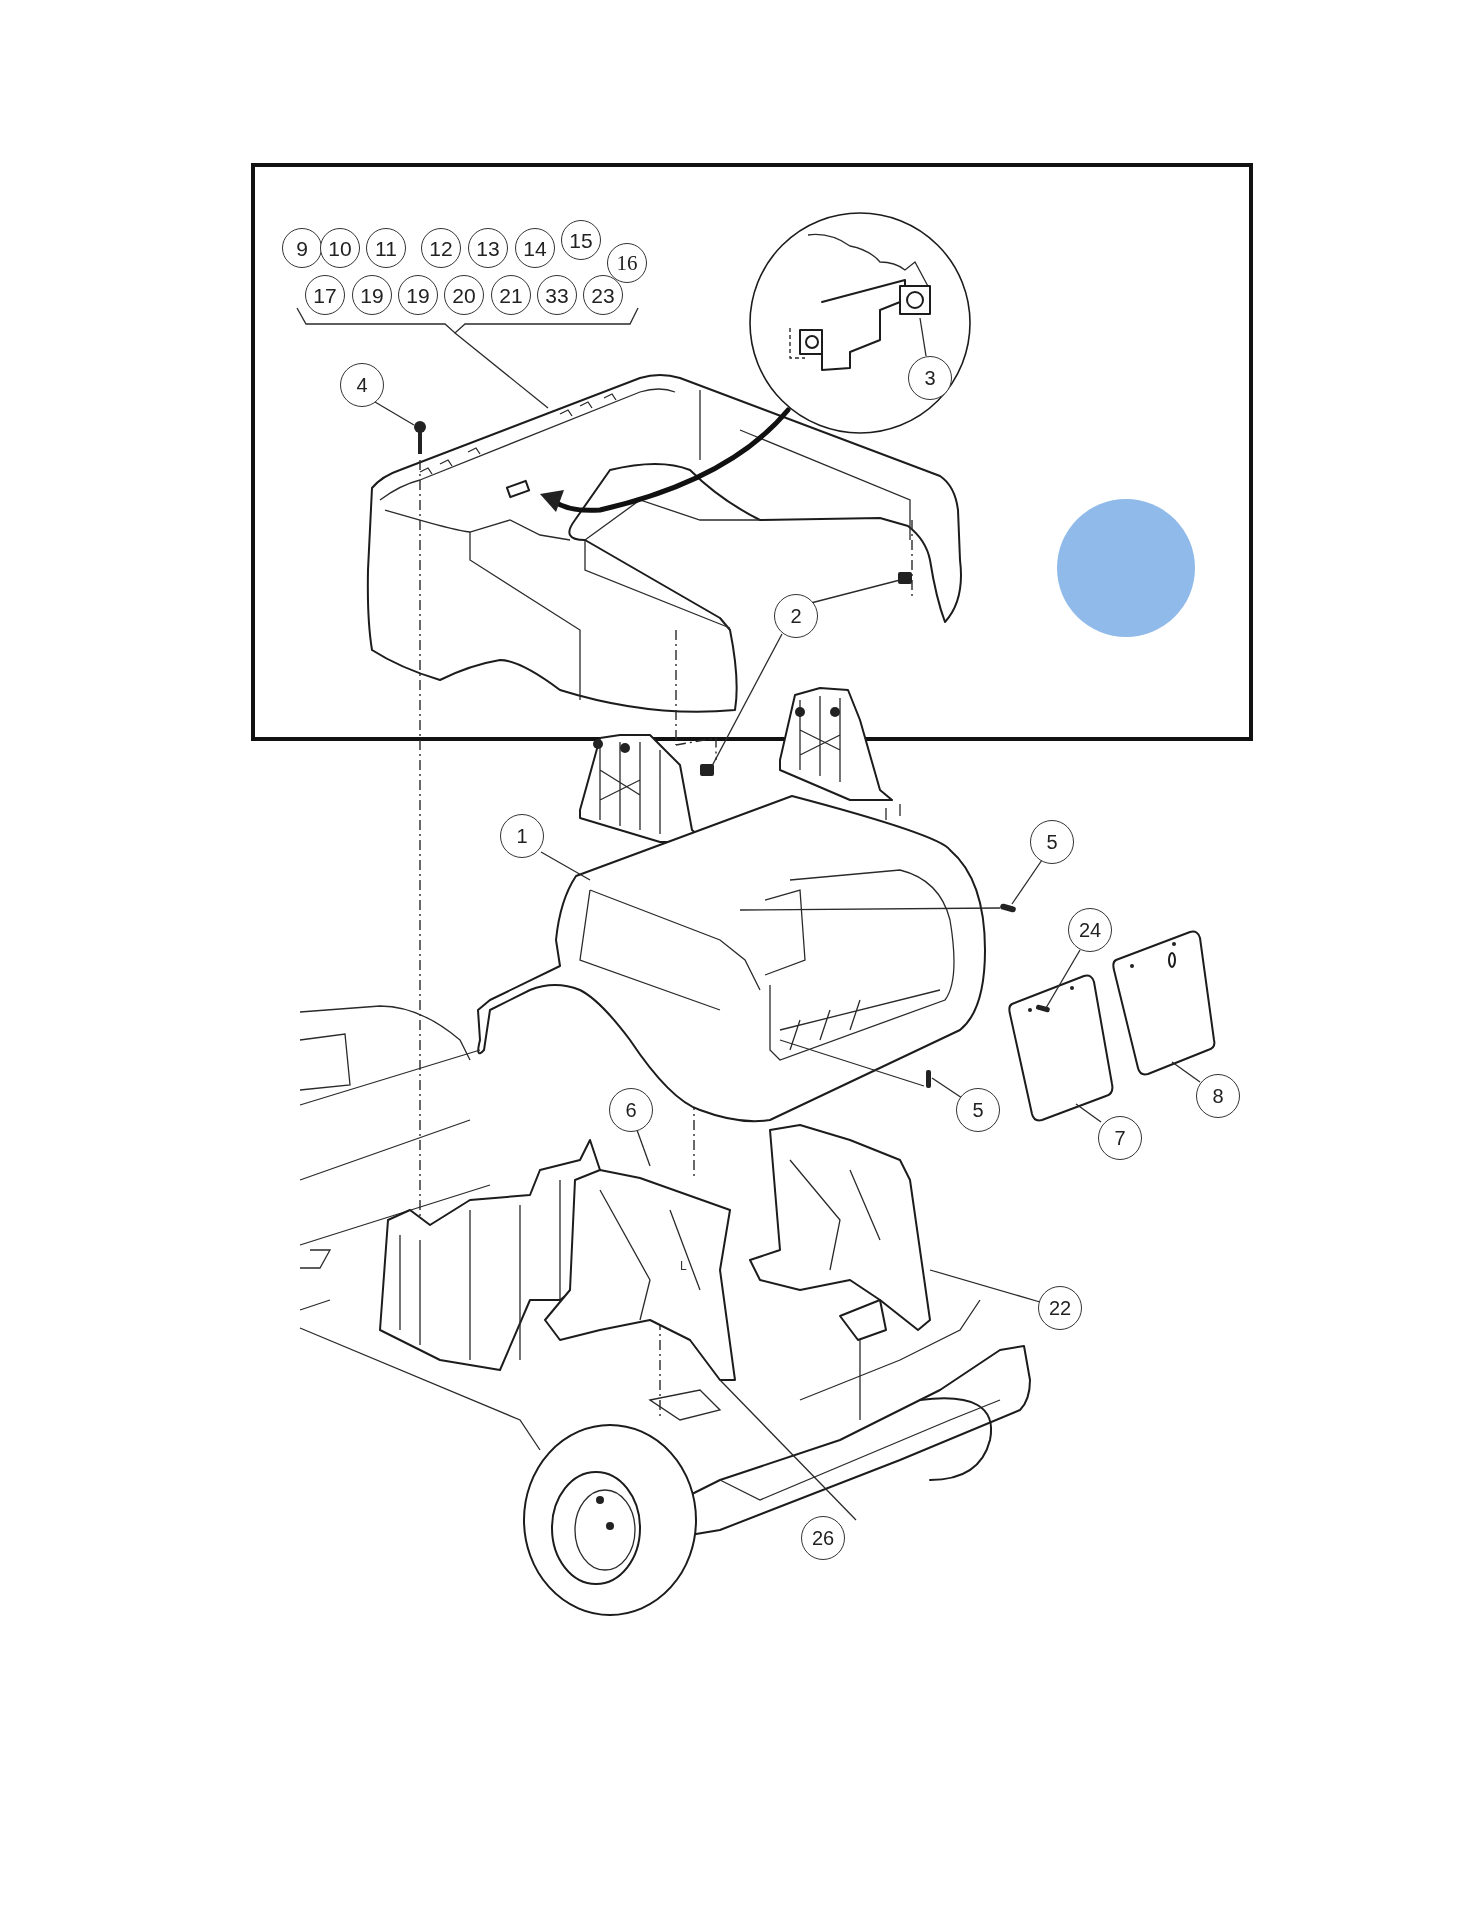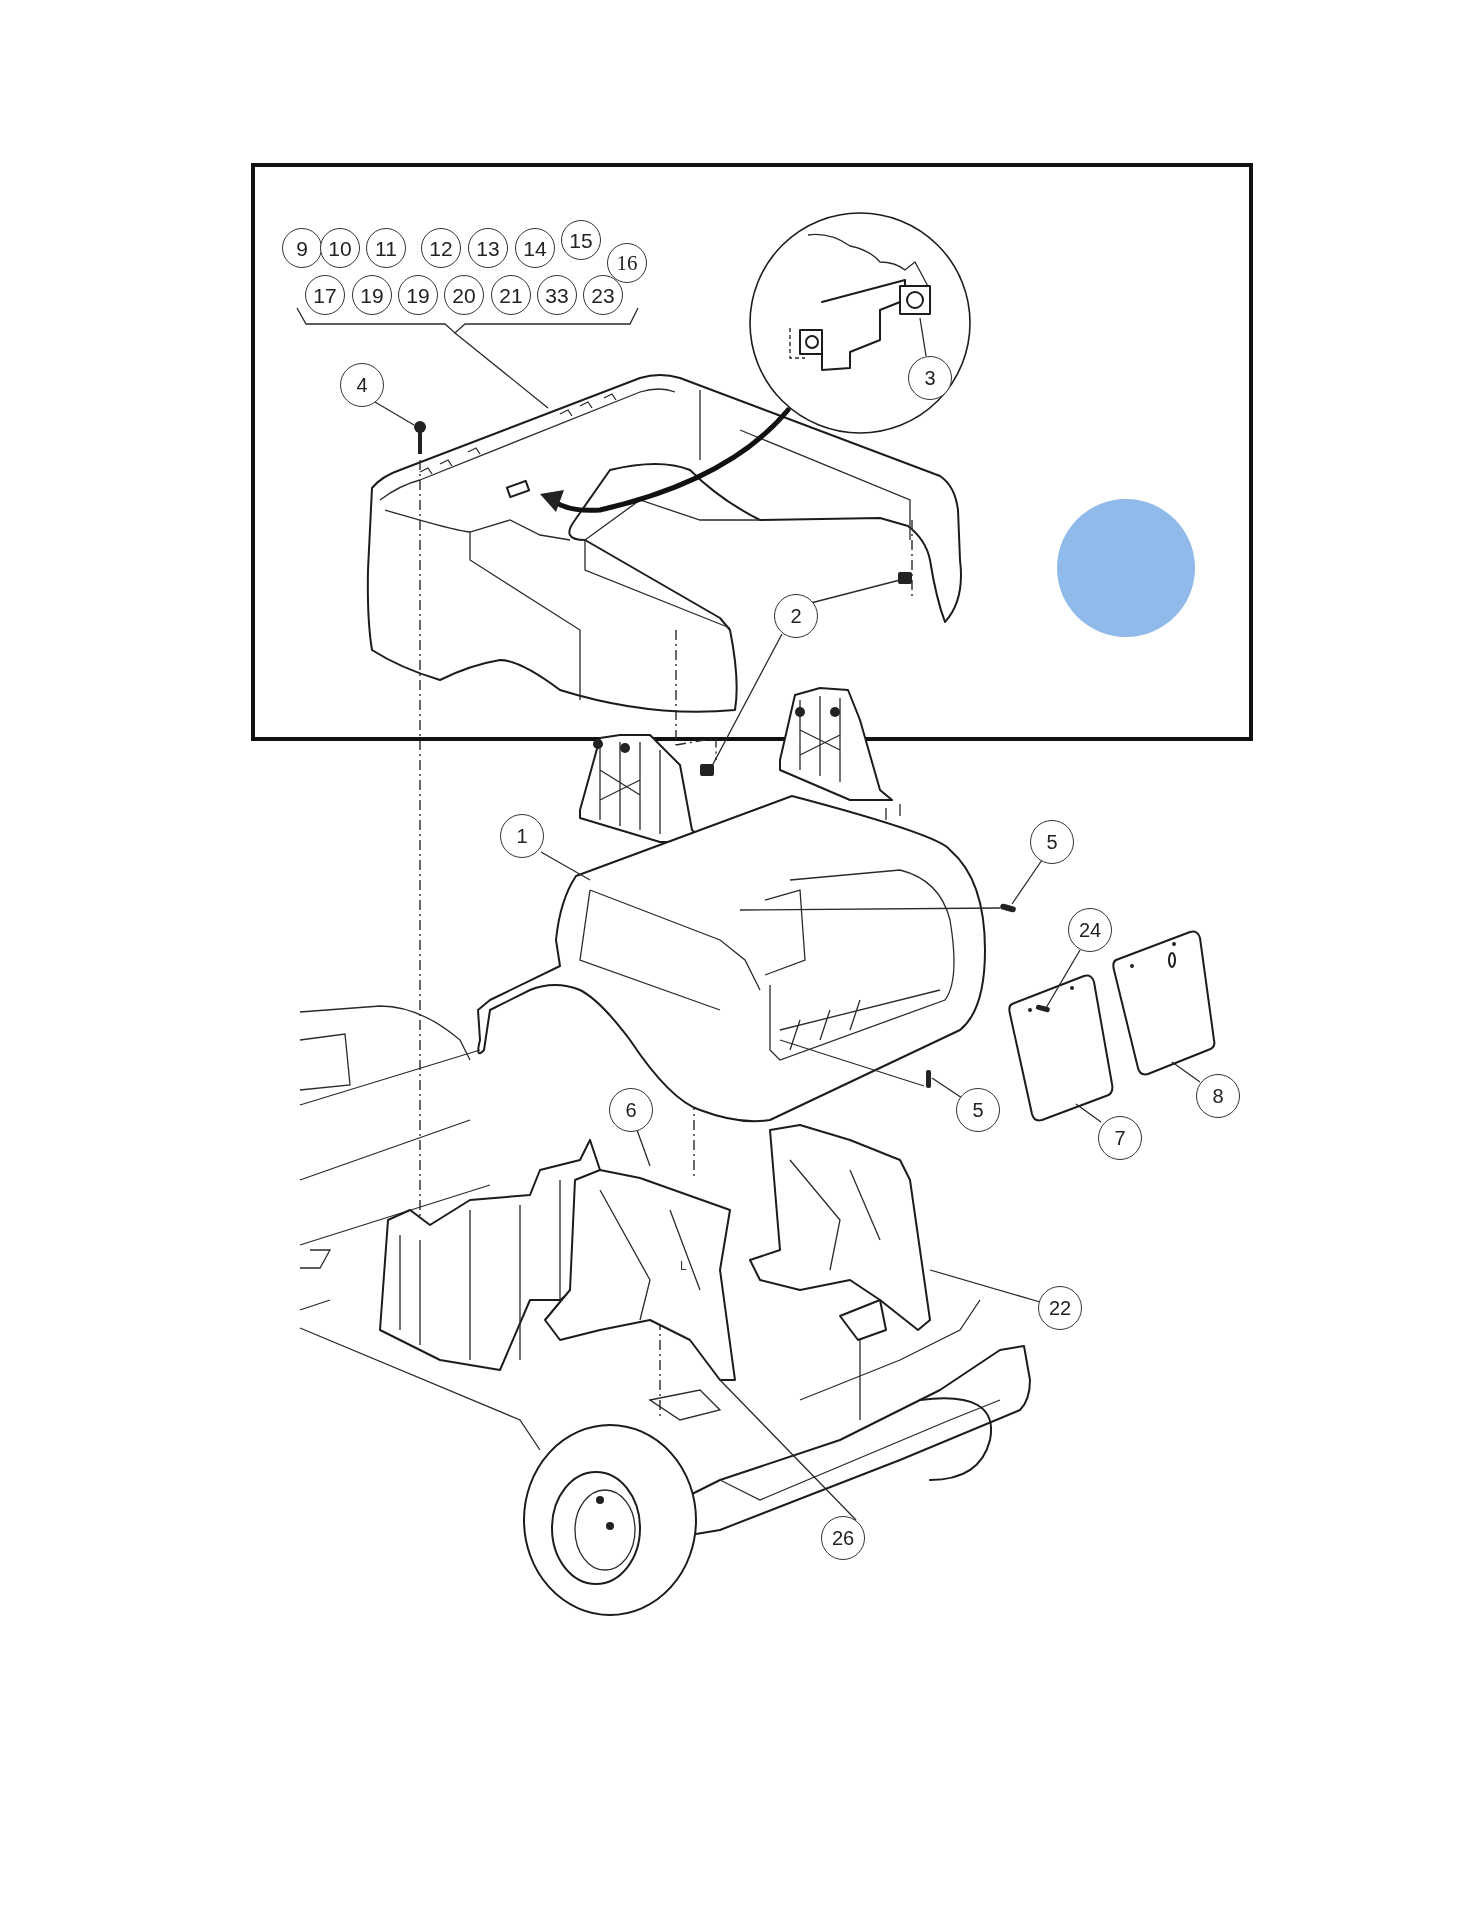--- a/index.html
+++ b/index.html
@@ -220,13 +220,13 @@
 <div class="callout sm" style="left:796px;  top:616px;">2</div>
 <div class="callout sm" style="left:930px;  top:378px;">3</div>
 <div class="callout sm" style="left:362px;  top:385px;">4</div>
 <div class="callout sm" style="left:1052px; top:842px;">5</div>
 <div class="callout sm" style="left:978px;  top:1110px;">5</div>
 <div class="callout sm" style="left:631px;  top:1110px;">6</div>
 <div class="callout sm" style="left:1120px; top:1138px;">7</div>
 <div class="callout sm" style="left:1218px; top:1096px;">8</div>
 <div class="callout sm" style="left:1090px; top:930px;">24</div>
 <div class="callout sm" style="left:1060px; top:1308px;">22</div>
-<div class="callout sm" style="left:843px;  top:1538px;">26</div>
+<div class="callout sm" style="left:823px;  top:1538px;">26</div>
 
 </body></html>

